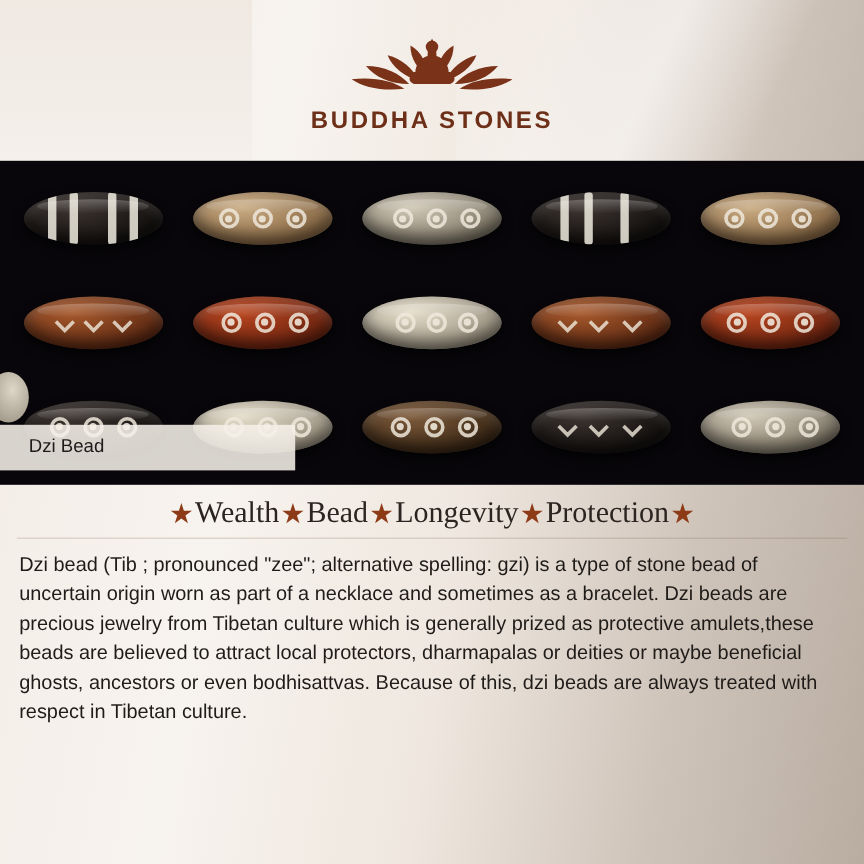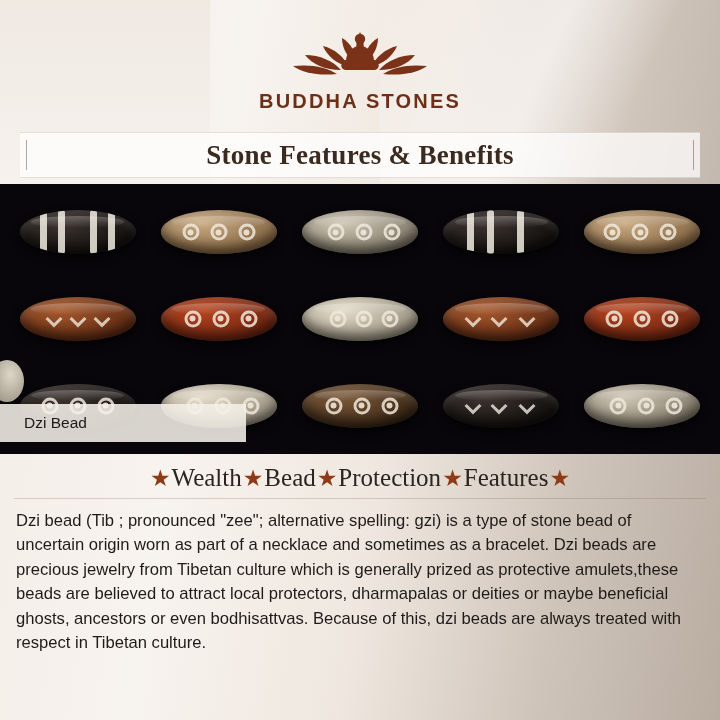--- a/index.html
+++ b/index.html
@@ -210,23 +210,20 @@
 
           <circle cx="75" cy="17" r="5.2"></circle>
           <path d="M75 24 C67 24 61 31 61 39 L89 39 C89 31 83 24 75 24 Z"></path>
           <path d="M60 38 C55 42 55 46 60 48 L90 48 C95 46 95 42 90 38 Z"></path>
         </g>
       </svg>
     </span>
     <div class="brand">BUDDHA STONES</div>
   </div>
 
-  <div class="title-band">
-    <div class="title-text">Stone Features &amp; Benefits</div>
-  </div>
 
   <div class="photo">
     <div class="bead-grid">
       <div class="bead-cell">
           <div class="bead b-black">
             <span class="stripe" style="left:20px"></span>
             <span class="stripe" style="left:38px"></span>
             <span class="stripe" style="left:70px"></span>
             <span class="stripe" style="left:88px"></span>
           </div>
@@ -339,22 +336,22 @@
       <span class="caption-text">Dzi Bead</span>
     </div>
   </div>
 
   <div class="benefits">
     <span class="star">★</span>
     <span class="benefit">Wealth</span>
     <span class="star">★</span>
     <span class="benefit">Bead</span>
     <span class="star">★</span>
+    <span class="benefit">Longevity</span>
+    <span class="star">★</span>
     <span class="benefit">Protection</span>
-    <span class="star">★</span>
-    <span class="benefit">Features</span>
     <span class="star">★</span>
   </div>
 
   <div class="divider-line"></div>
 
   <p class="body-copy">Dzi bead (Tib ; pronounced "zee"; alternative spelling: gzi) is a type of stone bead of uncertain origin worn as part of a necklace and sometimes as a bracelet. Dzi beads are precious jewelry from Tibetan culture which is generally prized as protective amulets,these beads are believed to attract local protectors, dharmapalas or deities or maybe beneficial ghosts, ancestors or even bodhisattvas. Because of this, dzi beads are always treated with respect in Tibetan culture.</p>
 </div>
 
 </body></html>

